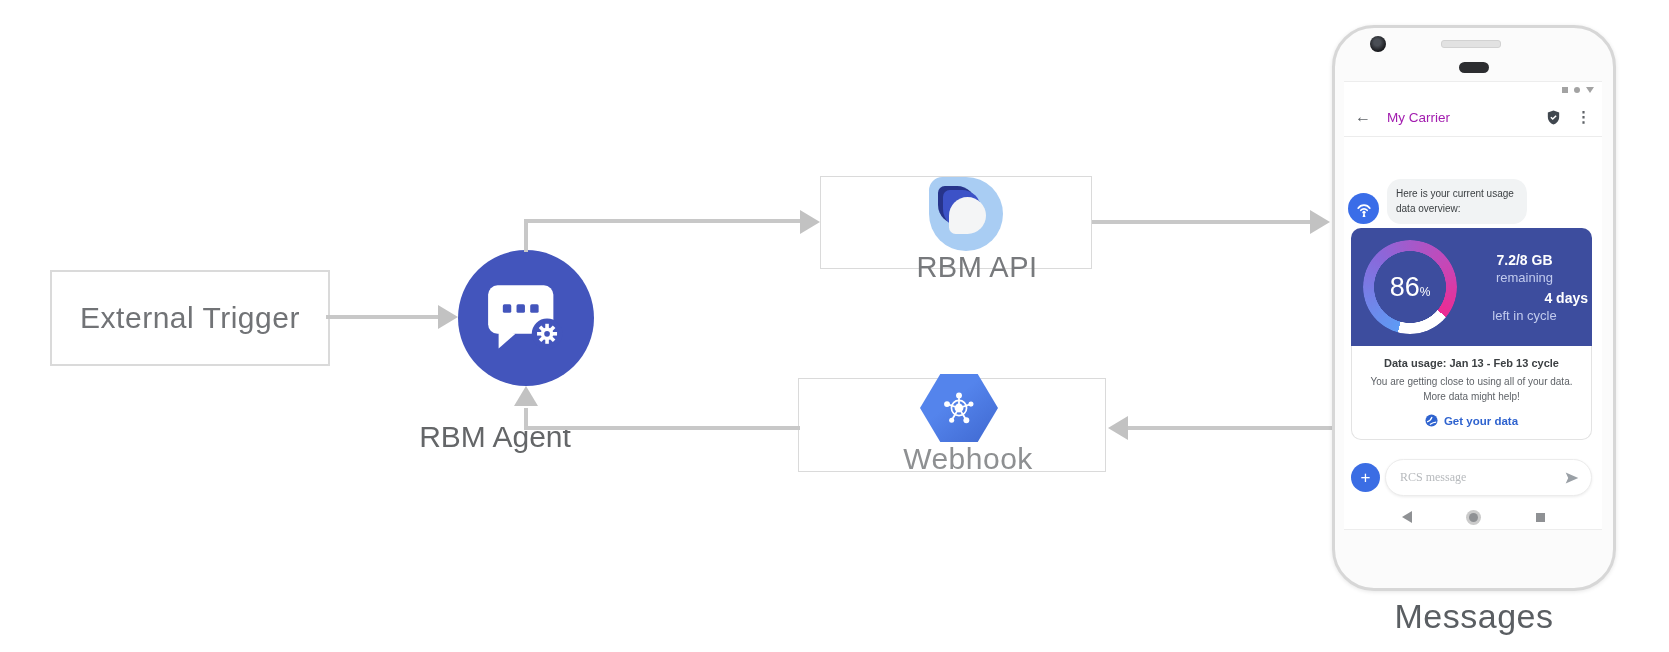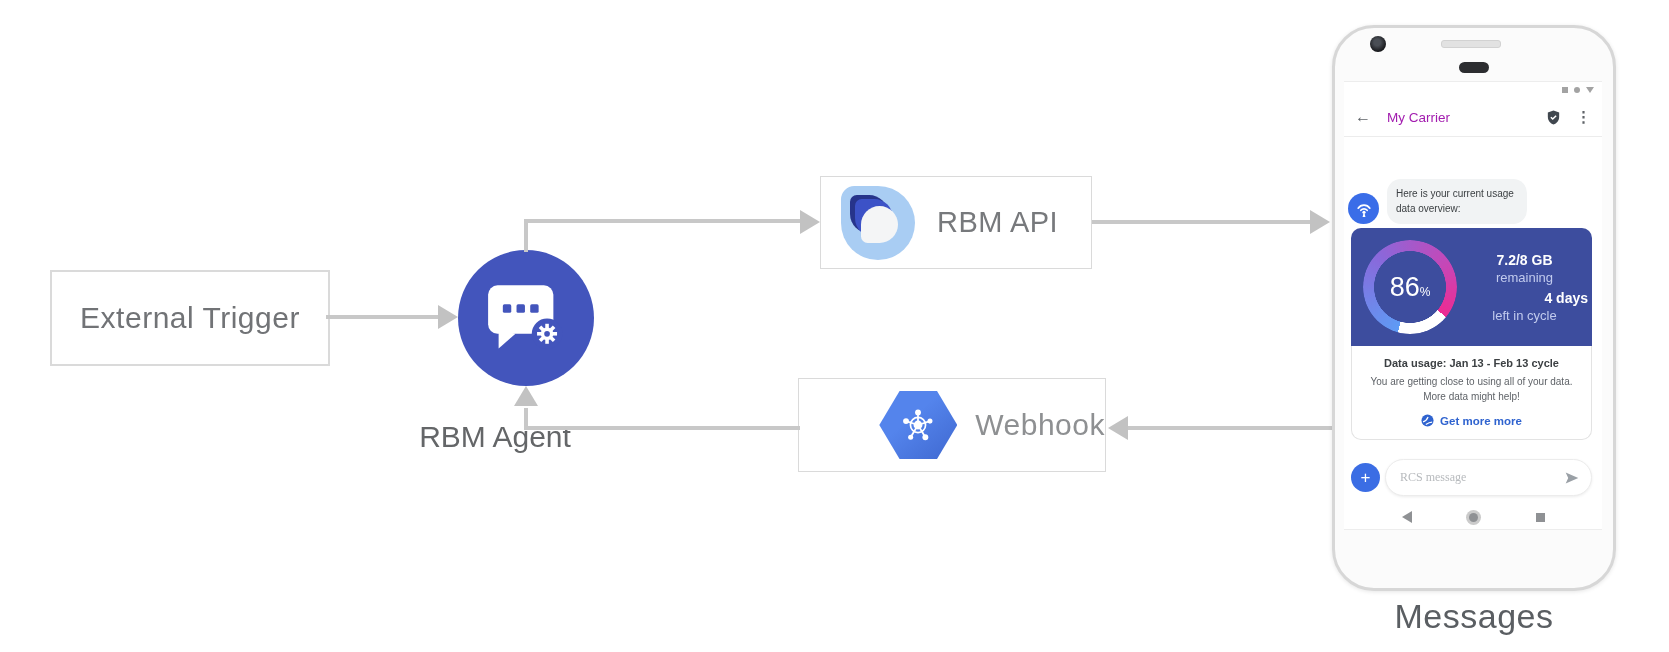--- a/index.html
+++ b/index.html
@@ -1,27 +1,27 @@
 <!DOCTYPE html>
 <html><head>
 <meta charset="utf-8">
 <style>
   html,body{margin:0;padding:0;background:#fff;}
   .stage{position:relative;width:1669px;height:652px;background:#fff;overflow:hidden;
          font-family:"Liberation Sans",sans-serif;}
 
   
   .dbox{position:absolute;background:#fff;border:2px solid #dadada;display:flex;
-        align-items:center;justify-content:center;}
+        align-items:center;justify-content:center;flex-direction:column;}
   .dlabel{font-weight:300;color:#717376;letter-spacing:.5px;}
   .ext-box{left:50px;top:270px;width:276px;height:92px;}
   .ext-box .dlabel{font-size:30px;}
   .api-box{left:820px;top:176px;width:272px;height:93px;justify-content:flex-start;padding-left:20px;box-sizing:border-box;border-width:1.5px;}
   .api-box .dlabel{font-size:29px;margin-left:22px;color:#77797c;}
-  .web-box{left:798px;top:378px;width:308px;height:94px;justify-content:flex-end;padding-left:14px;box-sizing:border-box;border-width:1.5px;}
+  .web-box{left:798px;top:378px;width:308px;height:94px;justify-content:center;padding-left:14px;box-sizing:border-box;border-width:1.5px;}
   .web-box .dlabel{font-size:30px;margin-left:18px;color:#8e9092;}
   .agent-circle{position:absolute;left:458px;top:250px;width:136px;height:136px;border-radius:50%;
         background:#4355bc;display:flex;align-items:center;justify-content:center;}
   .agent-label{position:absolute;left:390px;top:420px;width:210px;text-align:center;
         font-size:30px;font-weight:300;color:#646668;}
   .msg-caption{position:absolute;left:1332px;top:597px;width:284px;text-align:center;
         font-size:34px;font-weight:300;color:#5a5e62;letter-spacing:.5px;}
 
   
   .hline{position:absolute;height:4px;background:#c8c8c8;}
@@ -252,21 +252,21 @@
           <span style="display:block;">More data might help!</span>
         </div>
         <div class="cb-action">
           <span style="display:flex;">
             <svg width="13" height="13" viewBox="0 0 14 14">
               <circle cx="7" cy="7" r="6.5" fill="#2f63cf"></circle>
               <path d="M2.2 8.4 C4.6 7.8 6.4 6.2 7.6 3.2" fill="none" stroke="#fff" stroke-width="1.3"></path>
               <path d="M5.2 11.4 C7.8 9.6 10.2 8.8 12 8.8" fill="none" stroke="#fff" stroke-width="1.3"></path>
             </svg>
           </span>
-          <span>Get more more</span>
+          <span>Get your data</span>
         </div>
       </div>
     </div>
 
     <div class="plus-btn">+</div>
     <div class="pill">
       <input type="text" placeholder="RCS message" style="">
       <span class="send">
         <svg width="18" height="18" viewBox="0 0 20 20">
           <path d="M3 4 L17 10 L3 16 L5.8 10 Z" fill="#9aa0a6"></path>

